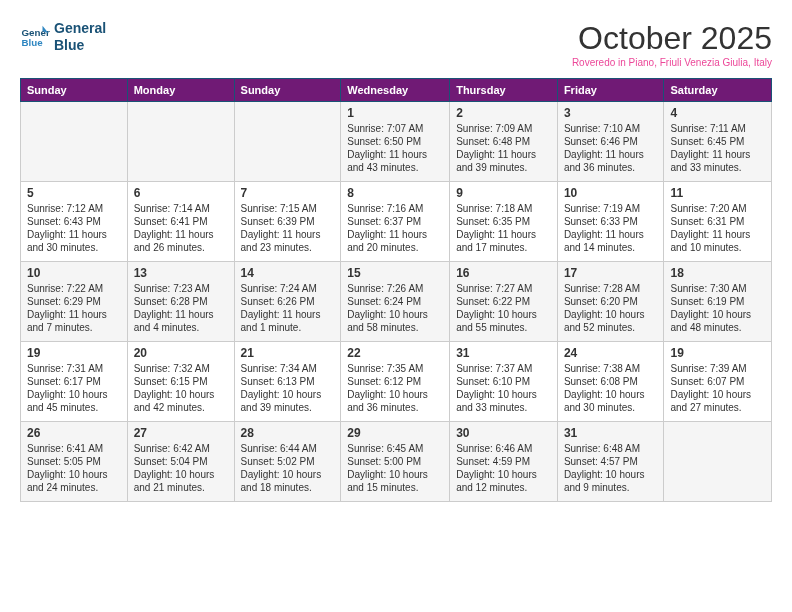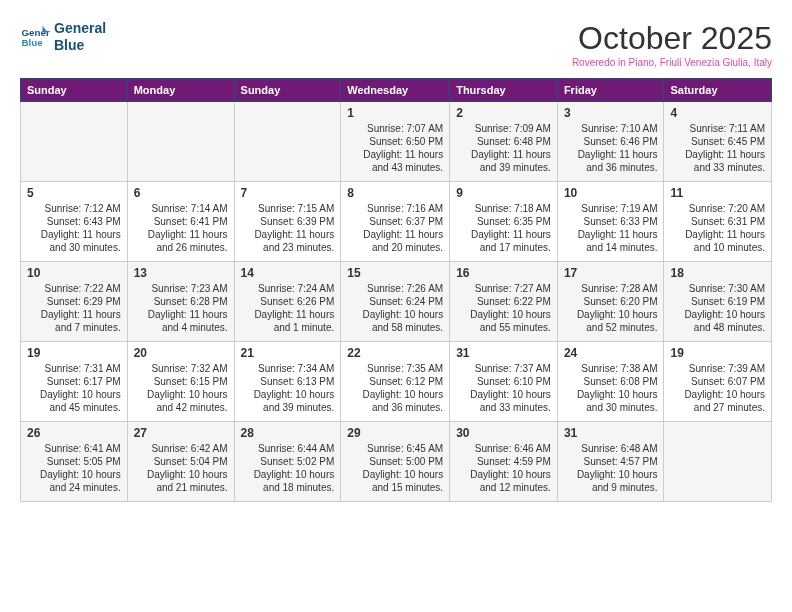--- a/index.html
+++ b/index.html
@@ -75,21 +75,20 @@
     }
     .day-number {
       font-weight: bold;
       font-size: 12px;
       margin-bottom: 2px;
     }
     .day-info {
       font-size: 10px;
       color: #333;
       line-height: 1.3;
-      text-align: right;
     }
   </style>
 </head>
 <body>
 
 <div class="header">
   <div class="logo">
     <svg class="logo-icon" viewBox="0 0 40 40" xmlns="http://www.w3.org/2000/svg">
       <text x="2" y="18" font-size="13" font-weight="bold" fill="#1a5276">General</text>
       <text x="2" y="32" font-size="13" font-weight="bold" fill="#2e86c1">Blue</text>

